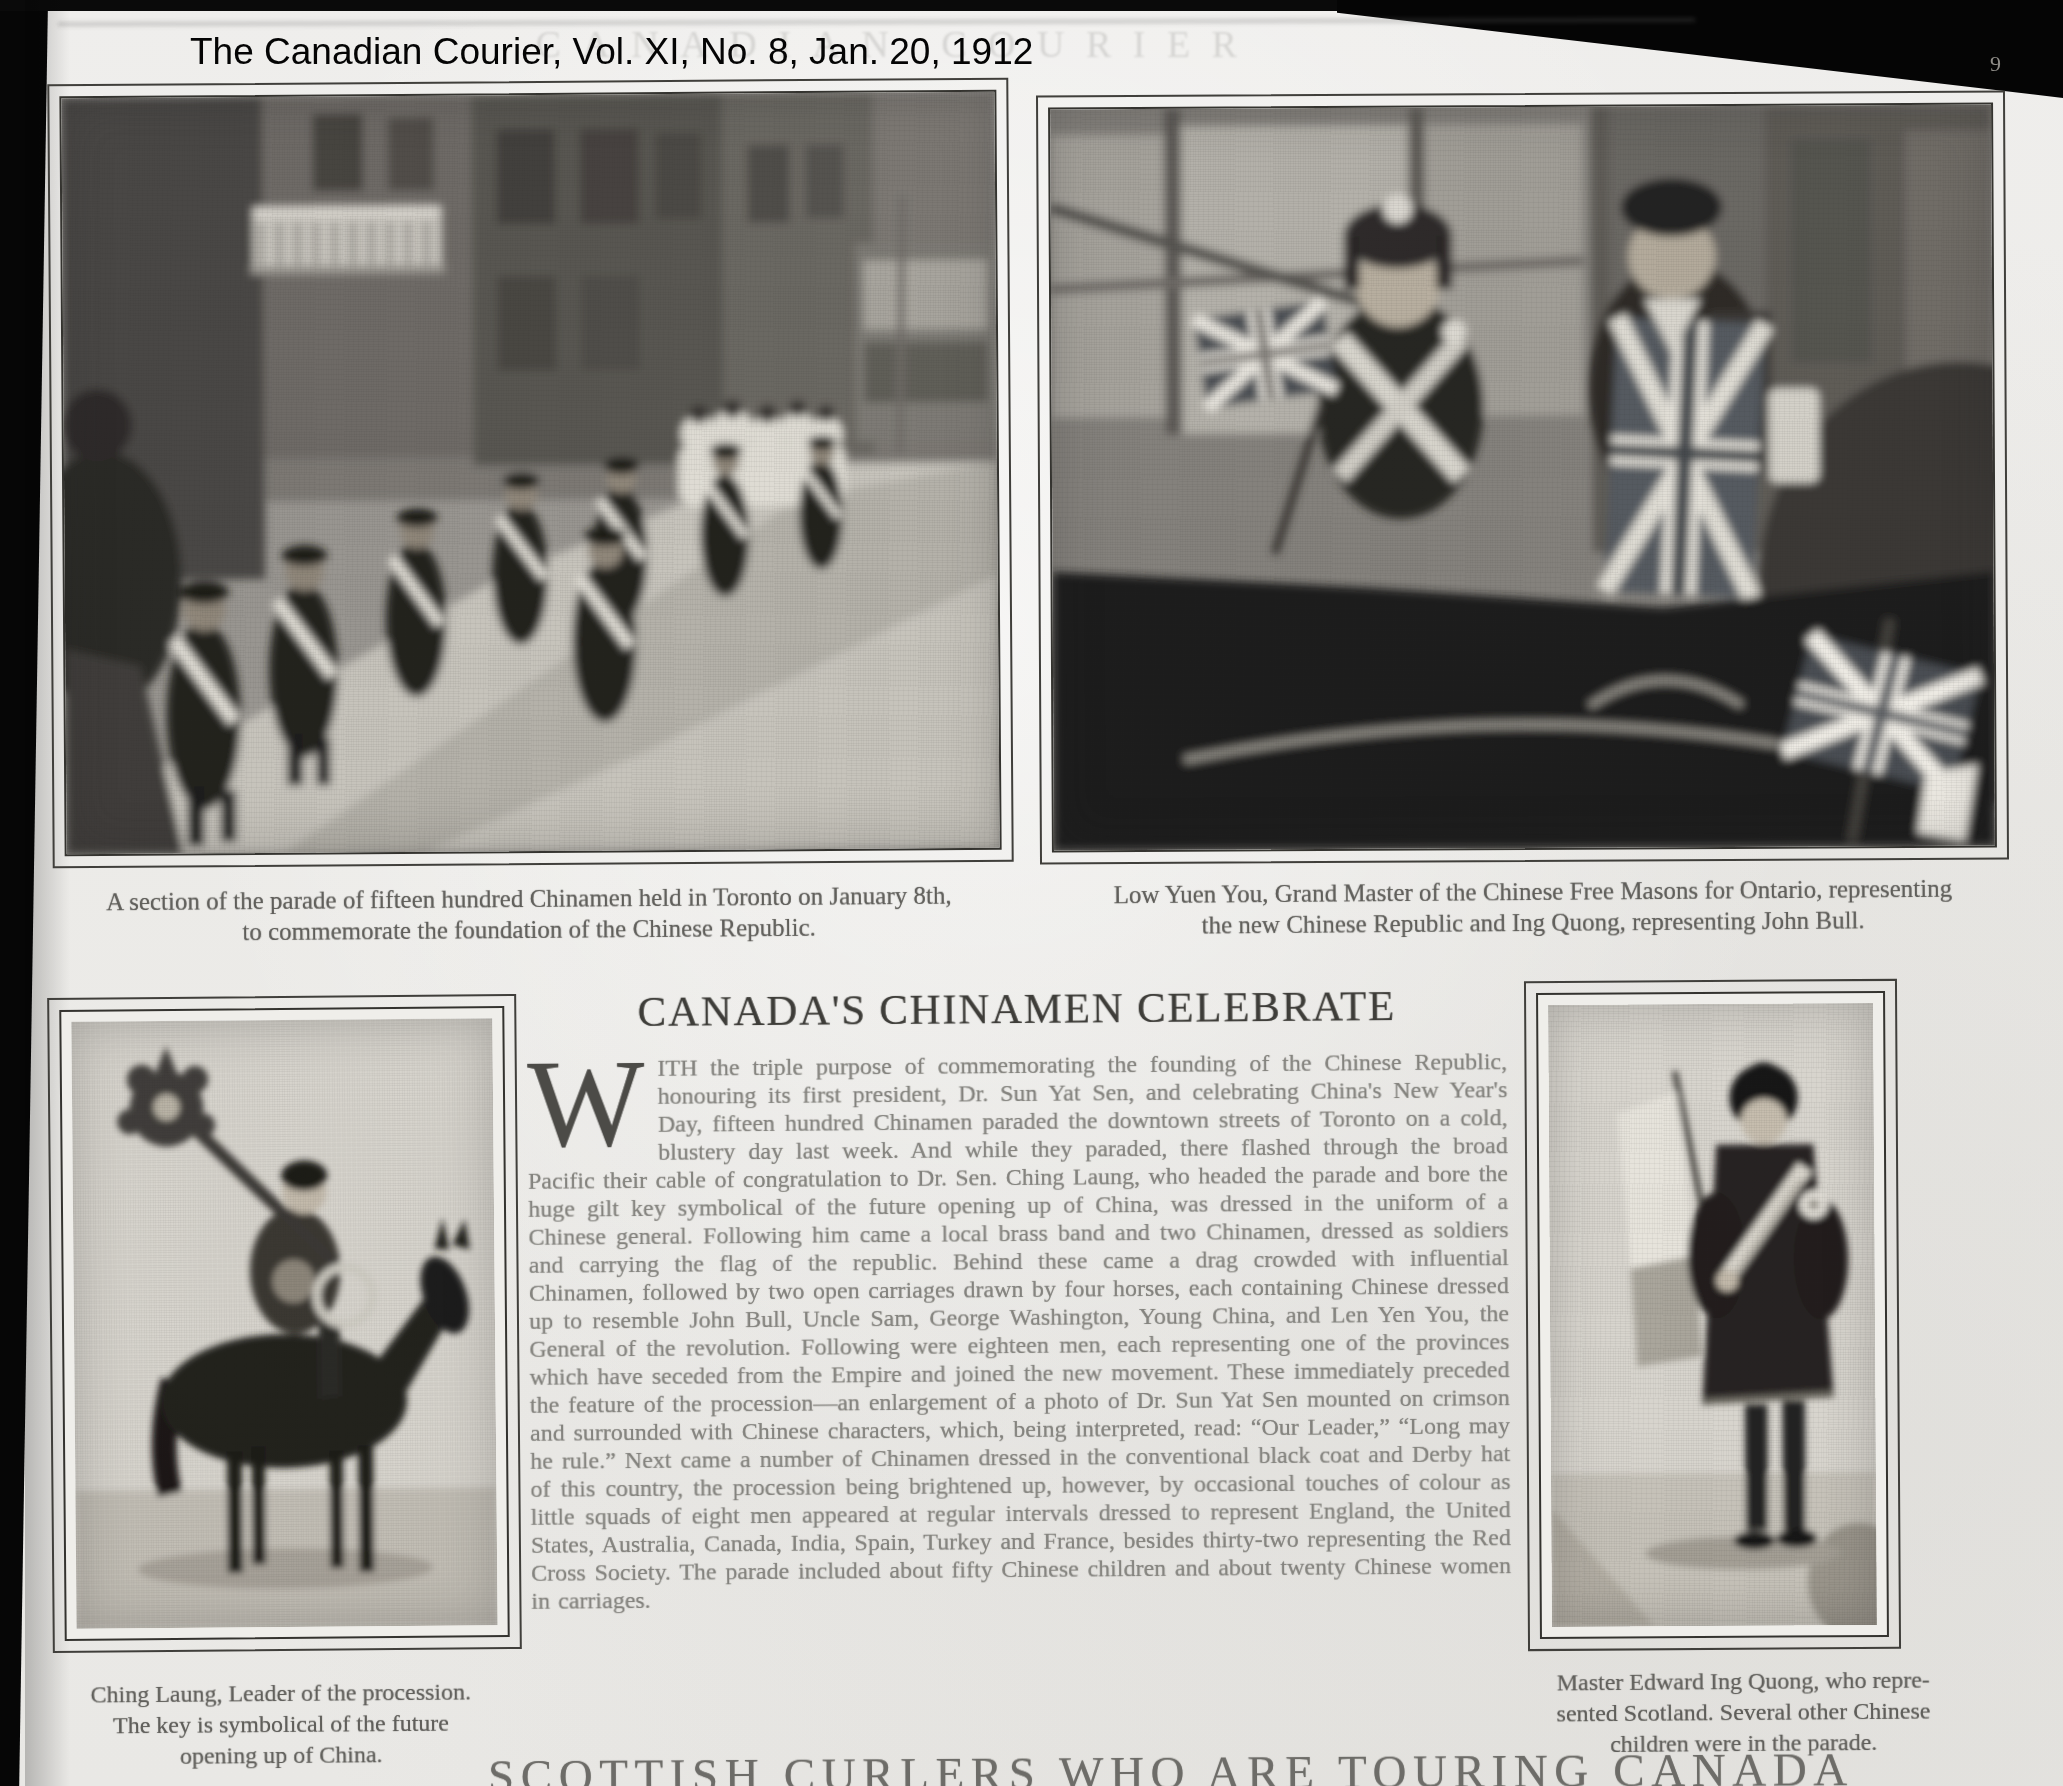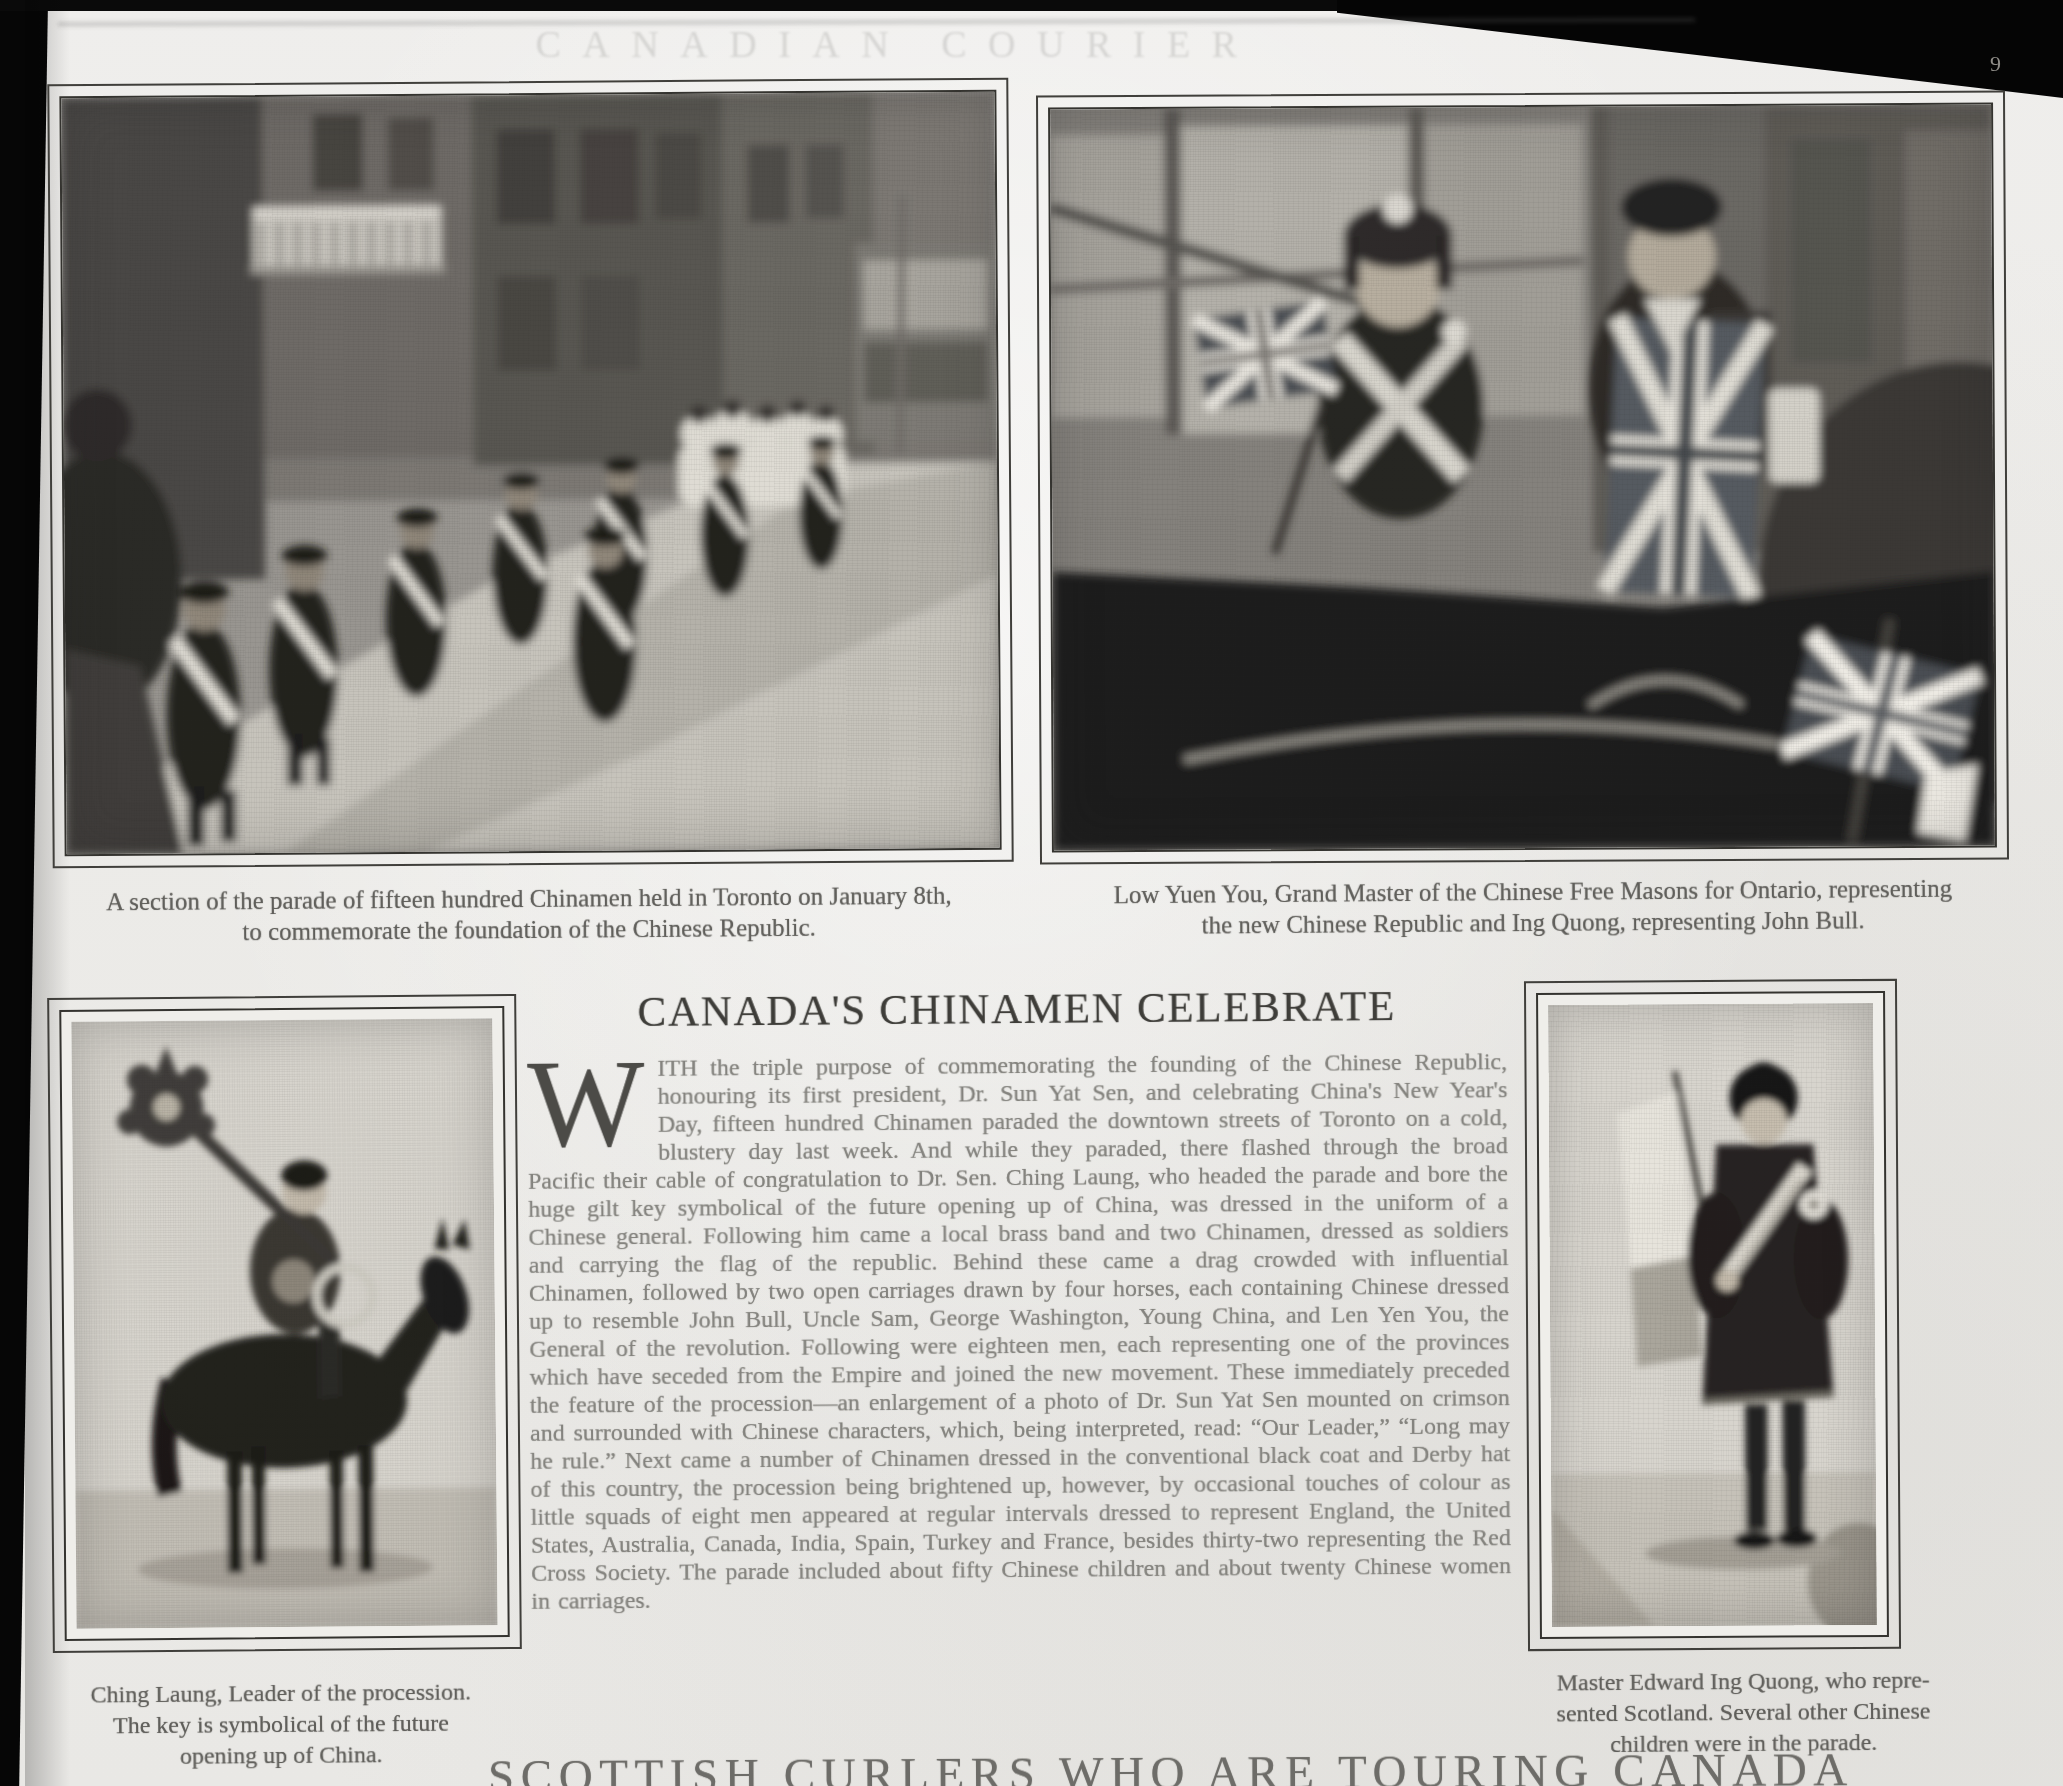--- a/index.html
+++ b/index.html
@@ -68,20 +68,21 @@
 
 <div class="page">
 
   <div class="edge-left"></div>
   <div class="edge-top"></div>
   <div class="edge-corner-tr"></div>
   <div class="page-curl-shadow"></div>
   <div class="left-inner-shade"></div>
 
   <div class="masthead-ghost">CANADIAN COURIER</div>
+  <div class="header-overlay">The Canadian Courier, Vol. XI, No. 8, Jan. 20, 1912</div>
   <div class="page-number">9</div>
 
   <div class="photo-frame" id="frame-parade">
     <div class="inner">
       <div class="photo" aria-label="A street parade of men in dark coats and white sashes marching through downtown Toronto">
         <svg viewBox="0 0 1116 878" preserveAspectRatio="none">
           <defs>
               <filter id="pb1" x="-6%" y="-6%" width="112%" height="112%">
                 <feGaussianBlur stdDeviation="5"></feGaussianBlur>
               </filter>

